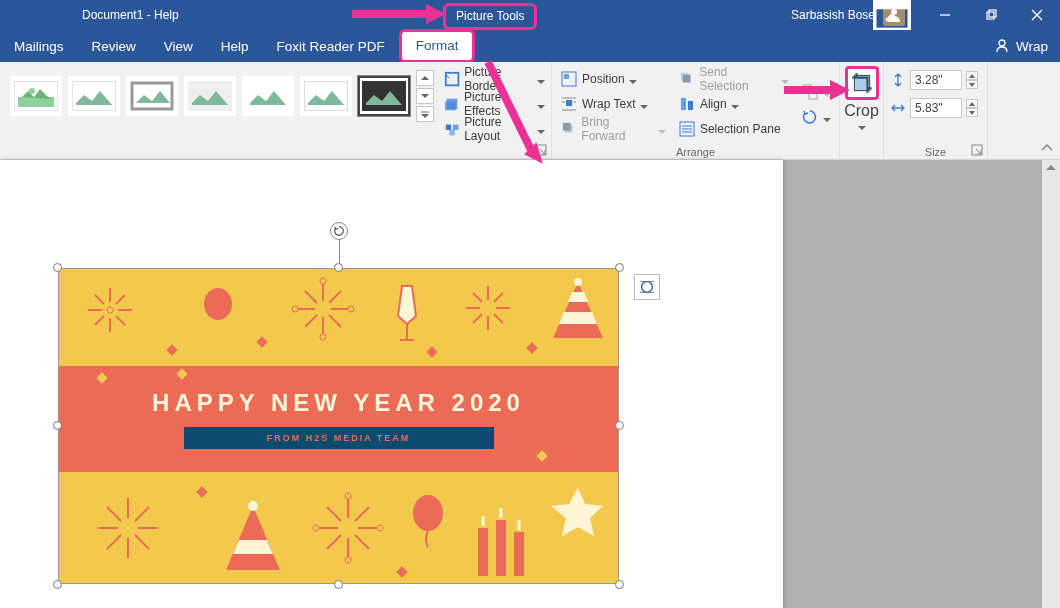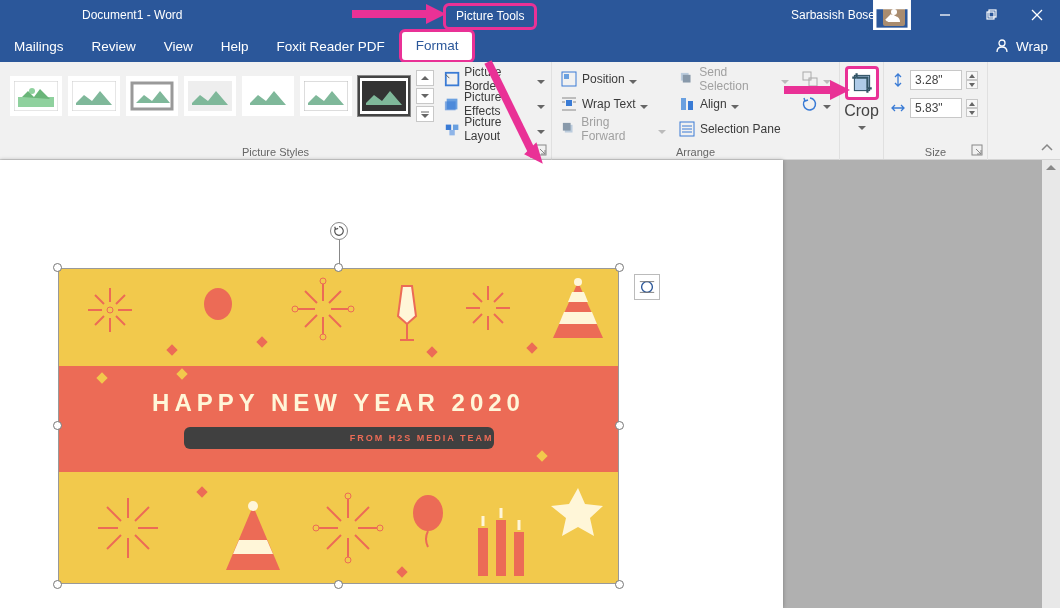--- a/index.html
+++ b/index.html
@@ -83,41 +83,41 @@
   .rot-handle { position:absolute; left:50%; margin-left:-9px; top:-46px; width:18px; height:18px; border:1px solid #888; border-radius:50%; background:#fff; display:flex; align-items:center; justify-content:center;}
   .rot-line { position:absolute; left:50%; top:-28px; width:1px; height:24px; background:#888;}
   .sel-border { position:absolute; inset:0; border:1px solid #999; }
 
   .layout-btn { position:absolute; left:634px; top:114px; width:26px; height:26px; background:#fff; border:1px solid #bbb; display:flex; align-items:center; justify-content:center;}
 
   
   .card { position:absolute; inset:0; background:#f2c94c; overflow:hidden;}
   .card .band { position:absolute; left:0; right:0; top:98px; height:106px; background:#ec6b56; display:flex; flex-direction:column; align-items:center; justify-content:center;}
   .card .band .t1 { color:#fff6d8; font-weight:800; letter-spacing:5px; font-size:24px;}
-  .card .band .pill { margin-top:10px; width:310px; height:22px; background:#404040; display:flex; align-items:center; justify-content:flex-end; font-size:9px; letter-spacing:2px; color:#ec6b56; font-weight:700;border-radius:6px;}
+  .card .band .pill { margin-top:10px; width:310px; height:22px; background:#0c4a6e; display:flex; align-items:center; justify-content:center; font-size:9px; letter-spacing:2px; color:#ec6b56; font-weight:700;}
   .conf { position:absolute; width:8px; height:8px; background:#ec6b56; transform:rotate(45deg);}
   .fw { position:absolute; }
   .fw line{stroke:#ec6b56;stroke-width:2;}
   .fw circle{fill:#f2c94c;stroke:#ec6b56;stroke-width:1;}
 
   
   .arrow { position:absolute; pointer-events:none; }
   .arrow svg { overflow:visible; }
   .arrow .shaft{stroke:#e93196;stroke-width:8;fill:none;}
   .arrow .head{fill:#e93196;}
 
   
-  .arr-body{display:flex;gap:12px;}
+  .arr-body{display:flex;gap:12px;align-items:center;}
   .arr-col{display:flex;flex-direction:column;gap:3px;}
 </style>
 </head>
 <body>
 
 <div class="titlebar">
-  <div class="doc-title">Document1 - Word</div>
+  <div class="doc-title">Document1 - Help</div>
   <div class="contextual">Picture Tools</div>
   <div class="user-area">
     <span>Sarbasish Bose</span>
     <span class="avatar">
       <svg viewBox="0 0 16 16">
           <circle cx="8" cy="5" r="3" fill="#fff"></circle>
           <path d="M2 15c0-4 3-6 6-6s6 2 6 6" fill="#fff"></path>
         </svg>
     </span>
   </div>
@@ -268,21 +268,20 @@
                 <rect x="6" y="10" width="6" height="6" fill="#8fb5e8"></rect>
               </svg>
             </span>
           <span>Picture Layout</span>
           <span class="dd"><svg viewBox="0 0 8 8">
                 <path d="M0 2l4 4 4-4z" fill="#666"></path>
               </svg></span>
         </div>
       </div>
     </div>
-    <div class="group-label">Picture Styles</div>
     <div class="launcher"><svg viewBox="0 0 12 12">
           <rect x="1" y="1" width="10" height="10" fill="none" stroke="#888"></rect>
           <path d="M5 5l5 5M10 6v4h-4" stroke="#888" fill="none"></path>
         </svg></div>
   </div>
 
   <div class="group arrange-group">
     <div class="arr-body">
       <div class="arr-col">
         <div class="cmd-row">

